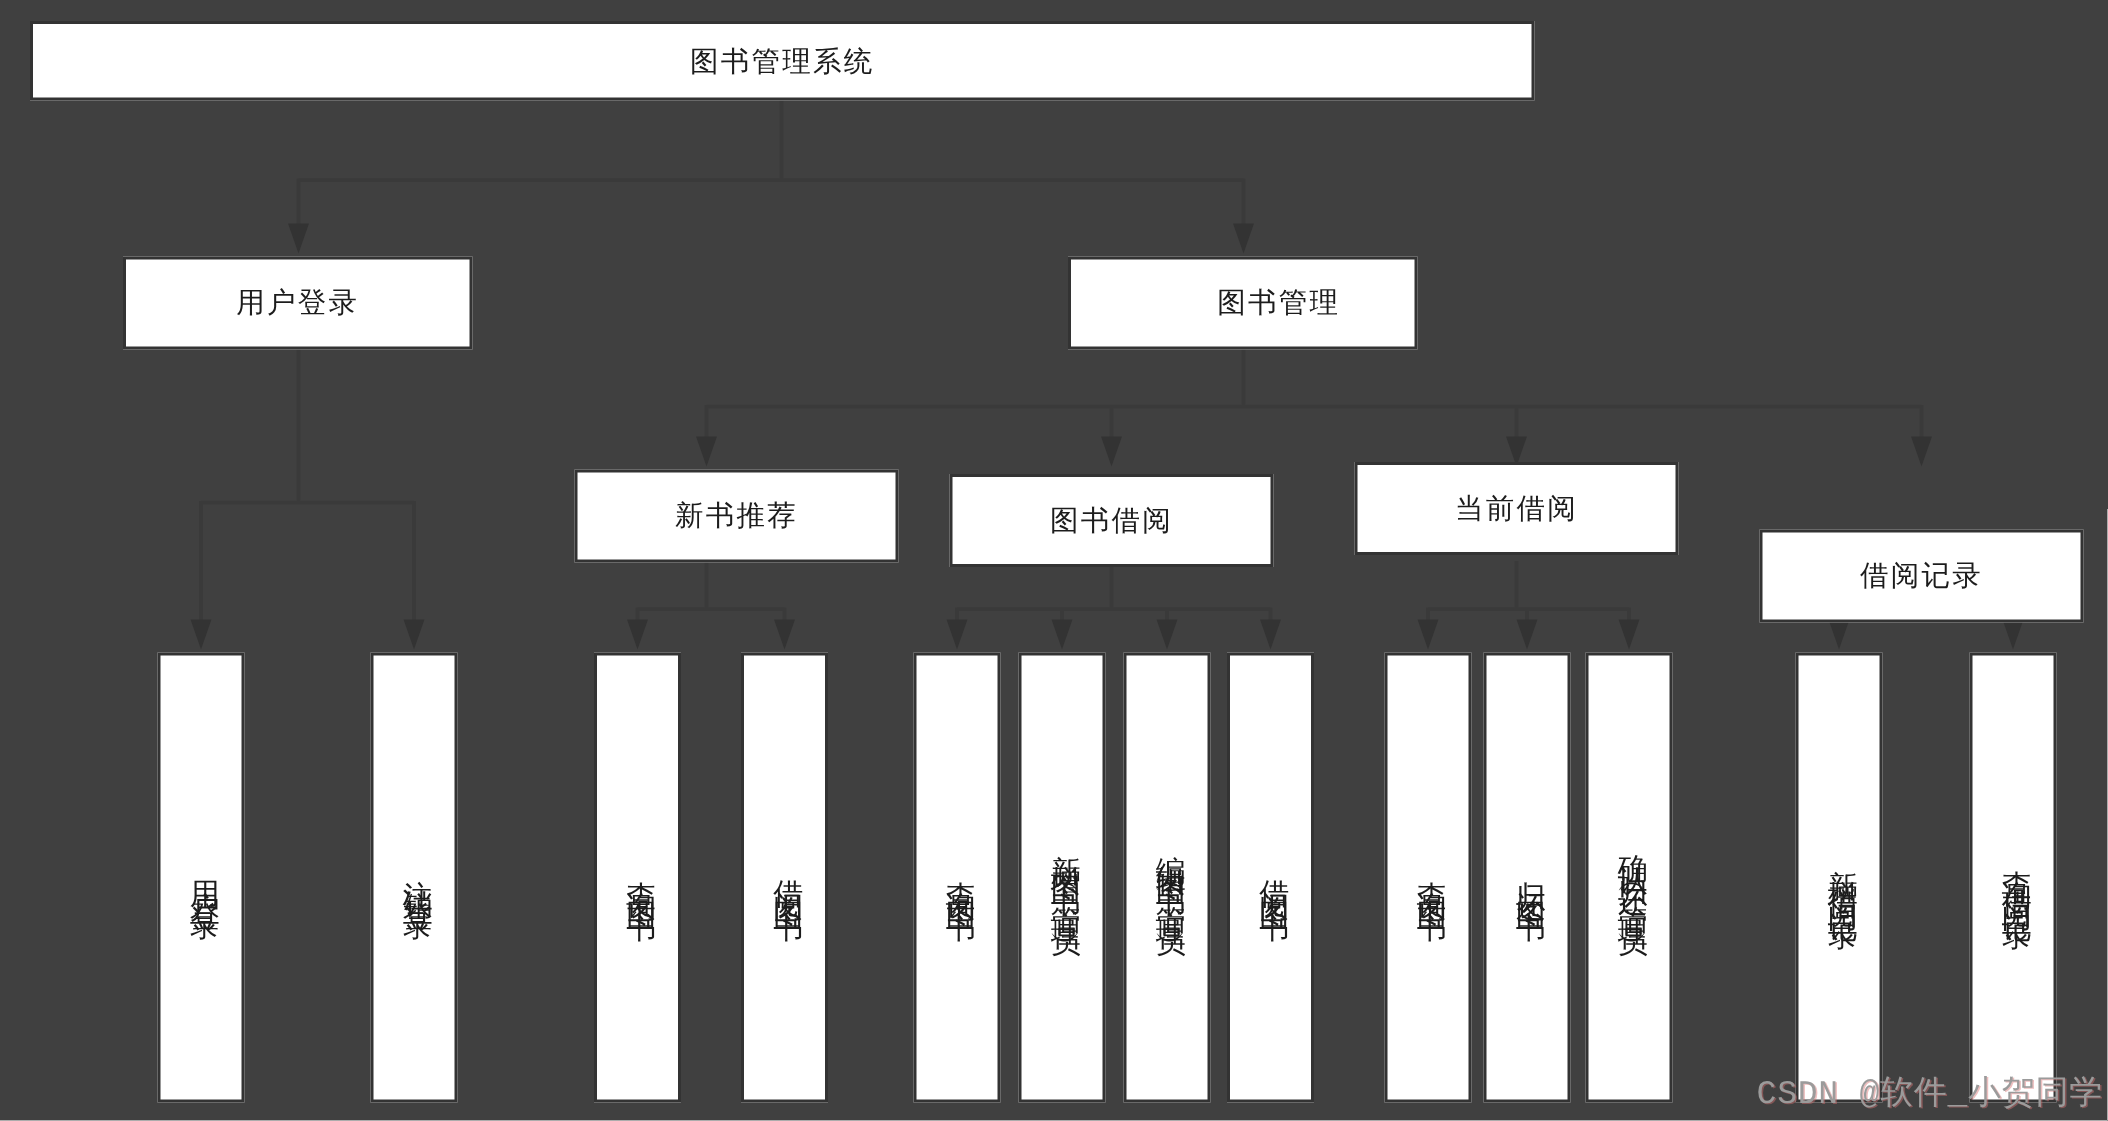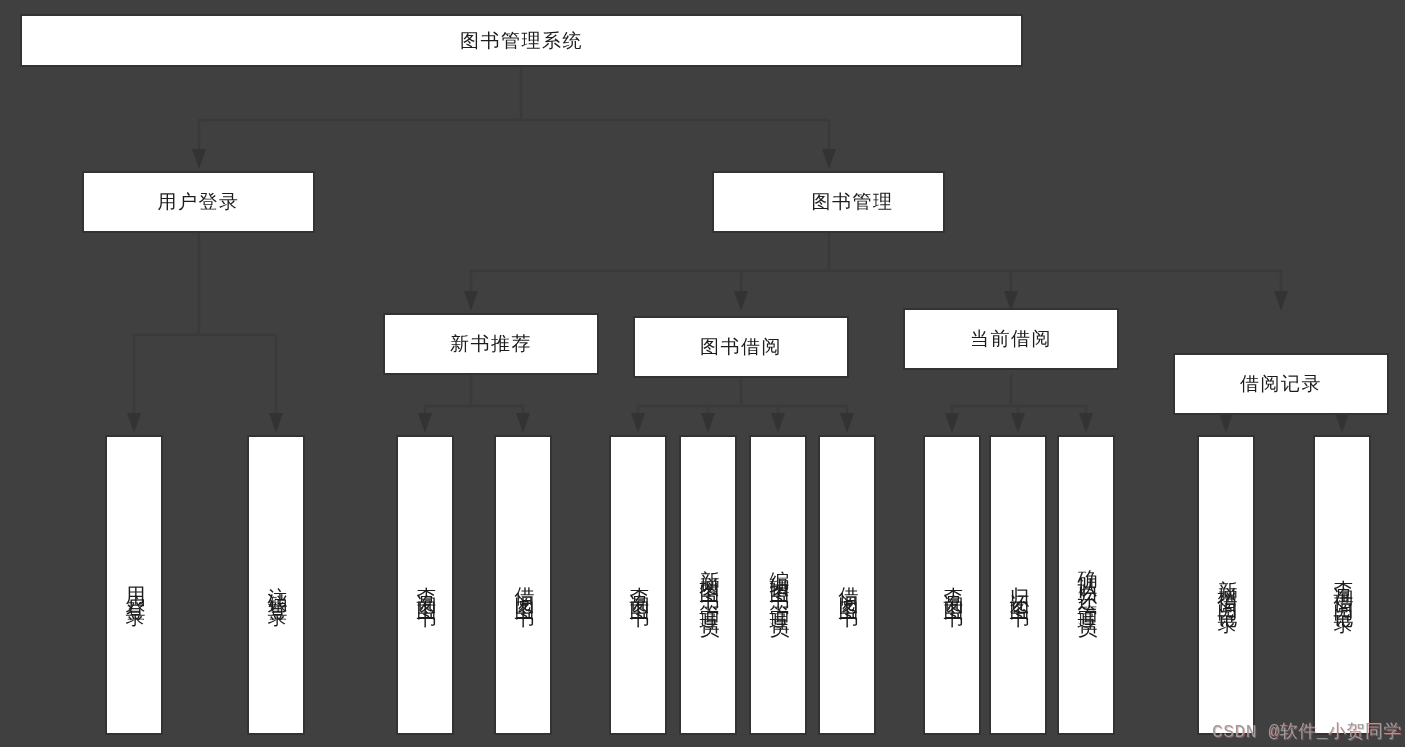--- a/index.html
+++ b/index.html
@@ -36,21 +36,21 @@
   #n-l4-query-book-2{left:609px;}
   #n-l4-add-book{left:679px;}
   #n-l4-edit-book{left:749px;}
   #n-l4-borrow-book-2{left:818px;}
   #n-l4-query-book-3{left:923px;}
   #n-l4-return-book{left:989px;}
   #n-l4-confirm-return{left:1057px;}
   #n-l4-add-borrow-record{left:1197px;}
   #n-l4-query-borrow-record{left:1313px;}
   #watermark{
-    position:absolute;right:3px;bottom:4px;font-size:18px;color:#9b9b9b;
+    position:absolute;right:3px;bottom:4px;font-size:22px;color:#9b9b9b;
     letter-spacing:0.5px;text-shadow:1px 1px 0 rgba(214,112,112,0.45);white-space:nowrap;
   }
   .wire{stroke:#3a3a3a;stroke-width:2.5;fill:none;}
   .arrow{fill:#333333;stroke:none;}
 </style>
 </head>
 <body>
 
 <div id="stage">
 

